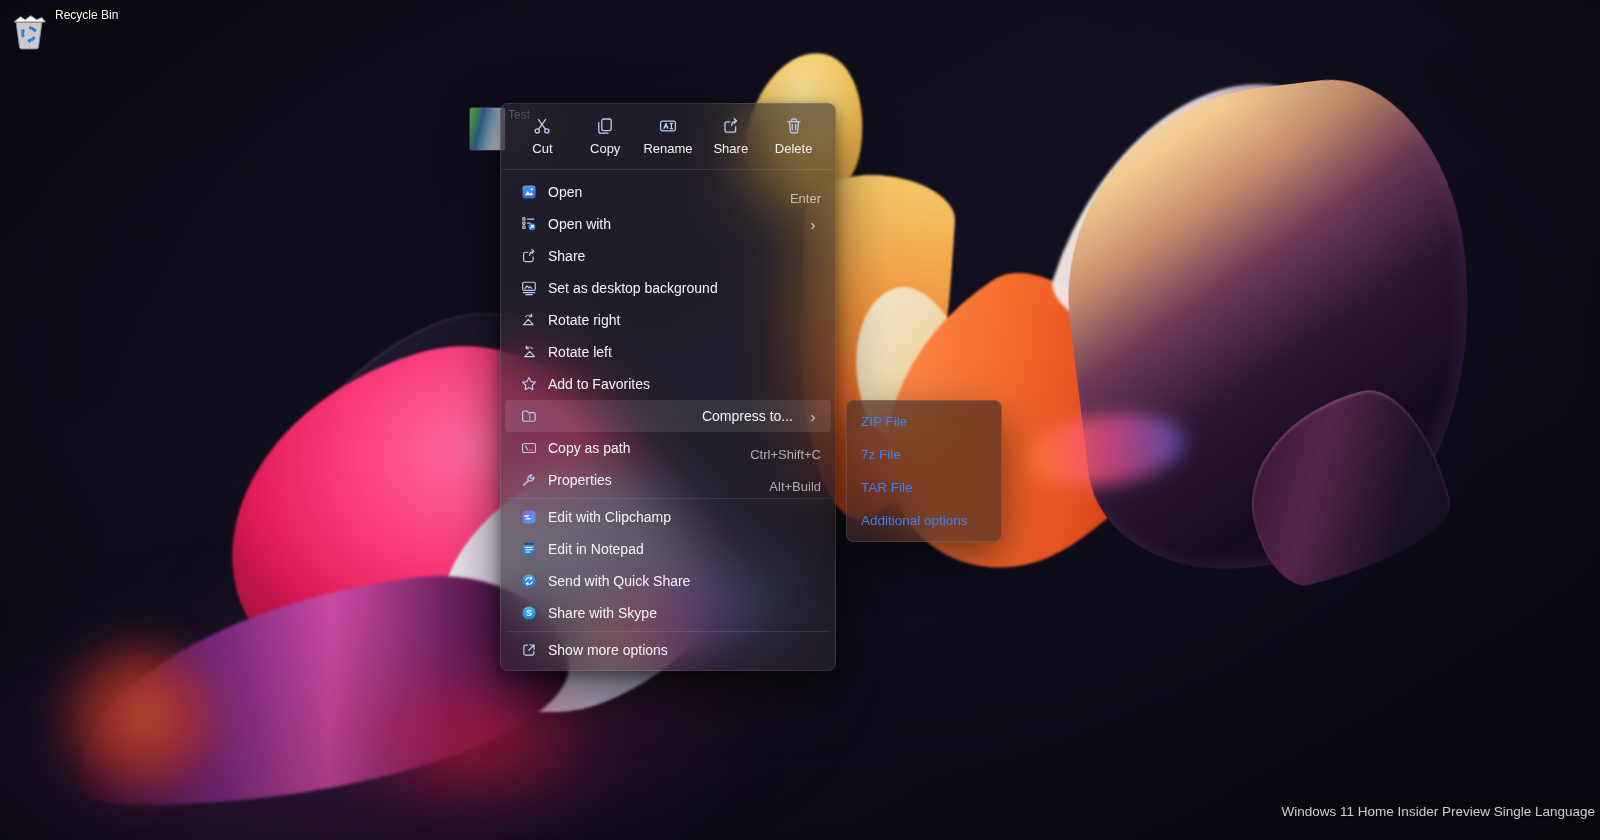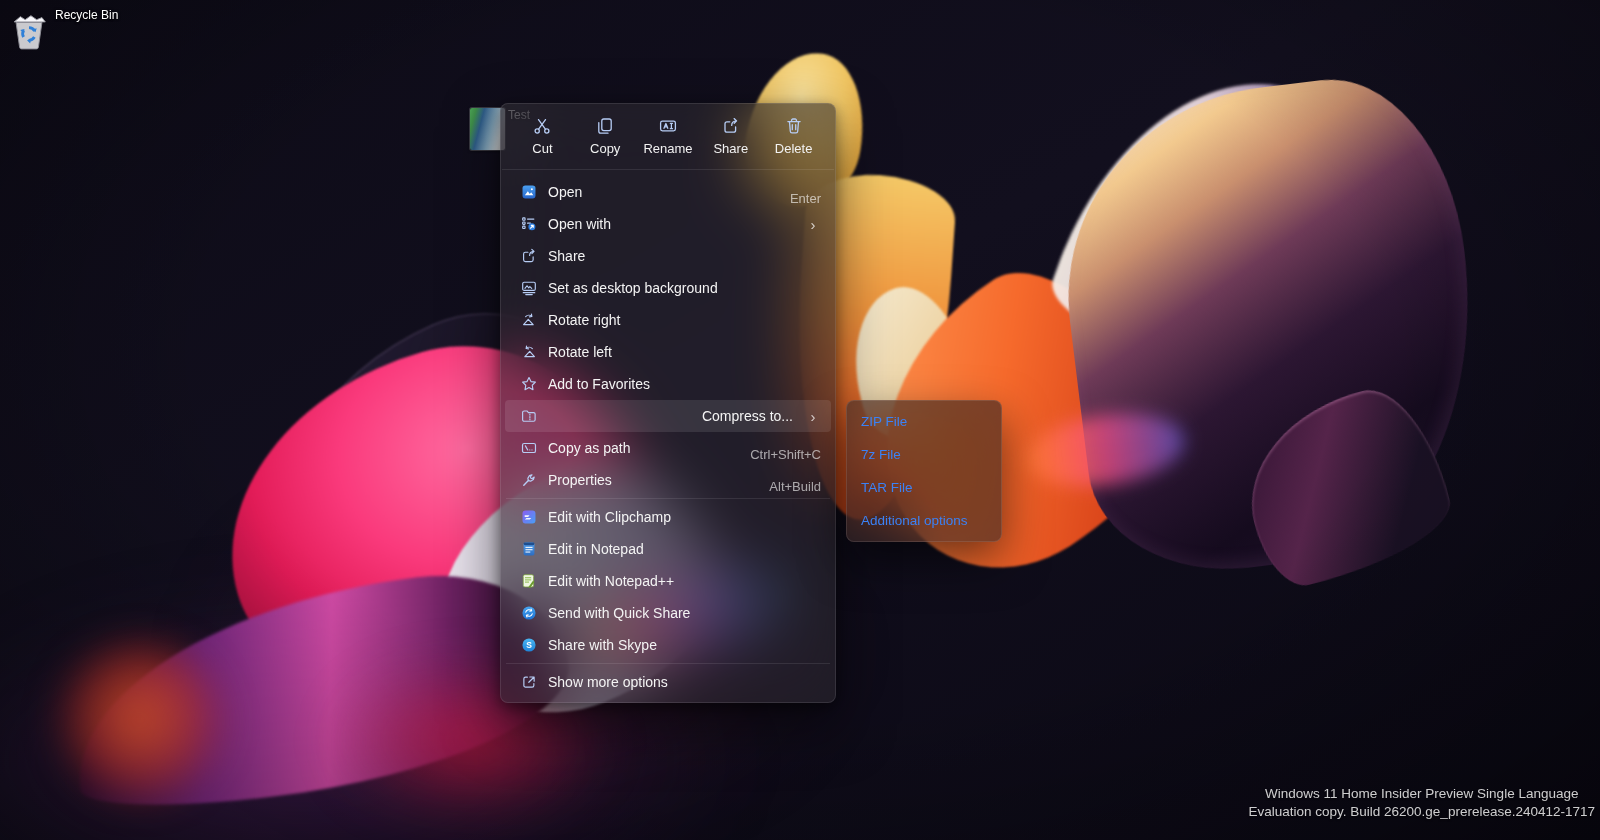--- a/index.html
+++ b/index.html
@@ -382,30 +382,20 @@
         <span class="ic">
             <svg width="18" height="18" viewBox="0 0 20 20">
               <rect x="4" y="2.8" width="12" height="14.4" rx="2" fill="url(#gnp)"></rect>
               <rect x="4" y="2.8" width="12" height="3" rx="1.5" fill="#1d4e8f"></rect>
               <path d="M6.5 8.2 h7 M6.5 10.8 h7 M6.5 13.4 h4.5" stroke="#fff" stroke-width="1.1" stroke-linecap="round"></path>
             </svg>
           </span>
         <span class="tx">Edit in Notepad</span>
       </div>
 
-      <div class="ctx-item">
-        <span class="ic">
-            <svg width="18" height="18" viewBox="0 0 20 20">
-              <rect x="3.6" y="3" width="11.5" height="13.6" rx="1.8" fill="#eef6e0" stroke="#7aa33c" stroke-width="0.8"></rect>
-              <path d="M6 6.4 h6 M6 8.8 h6 M6 11.2 h3.6" stroke="#8ab84a" stroke-width="1.1" stroke-linecap="round"></path>
-              <path d="M10 15.8 l4.4-6 1.7 1.3 -4.4 6 -2.1 .4 z" fill="#6b9a2f"></path>
-            </svg>
-          </span>
-        <span class="tx">Edit with Notepad++</span>
-      </div>
 
       <div class="ctx-item">
         <span class="ic">
             <svg width="18" height="18" viewBox="0 0 20 20">
               <circle cx="10" cy="10" r="7.3" fill="url(#gqs)"></circle>
               <g stroke="#fff" stroke-width="1.2" fill="none" stroke-linecap="round" stroke-linejoin="round">
                 <path d="M6.4 9.1 a3.8 3.8 0 0 1 6.3-1.7"></path>
                 <path d="M12.3 5.5 l.6 2 -2 .5"></path>
                 <path d="M13.6 10.9 a3.8 3.8 0 0 1-6.3 1.7"></path>
                 <path d="M7.7 14.5 l-.6-2 2-.5"></path>
@@ -450,16 +440,15 @@
     <div class="sub-item">
       <span>TAR File</span>
     </div>
     <div class="sub-item">
       <span>Additional options</span>
     </div>
   </div>
 
   <div id="watermark">
     <div>Windows 11 Home Insider Preview Single Language</div>
-    <div>Evaluation copy. Build 26200.ge_prerelease.240412-1717</div>
   </div>
 
 </div>
 
 </body></html>

